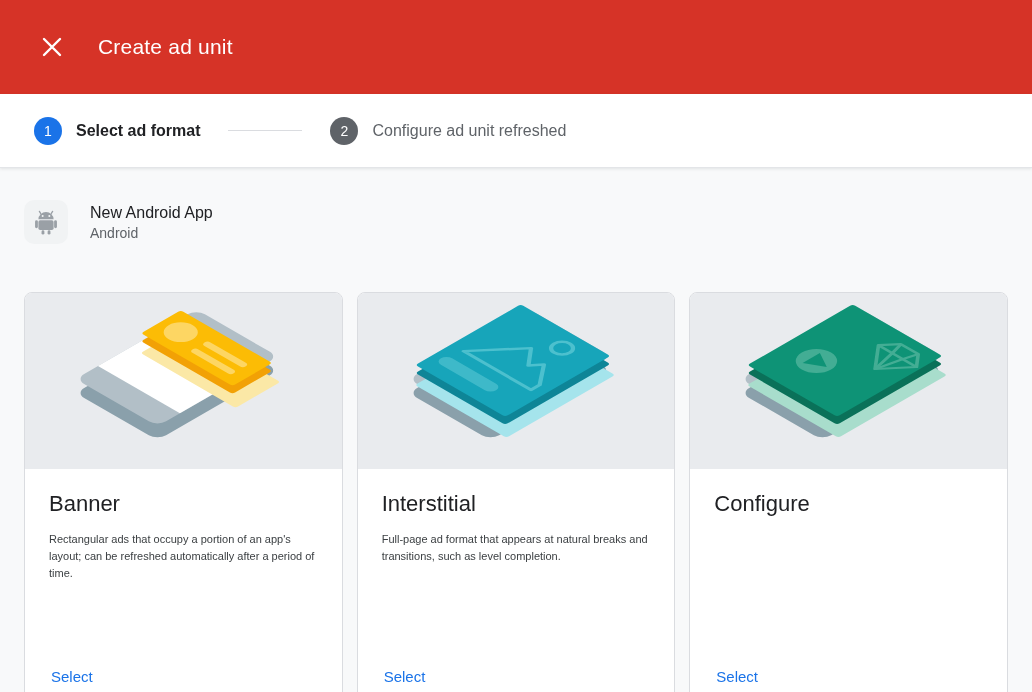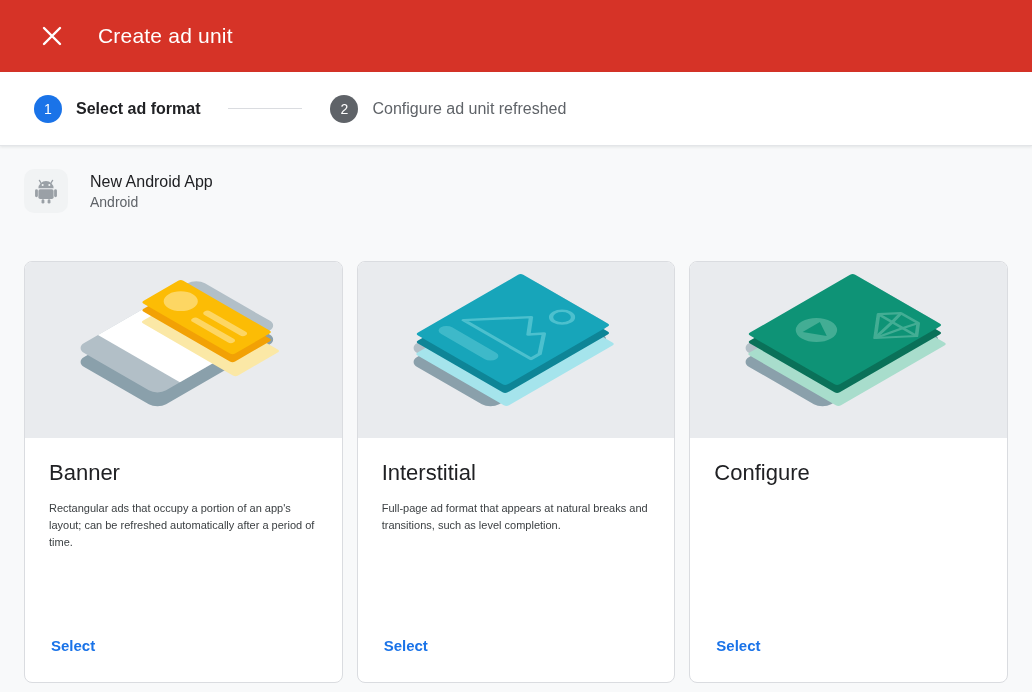--- a/index.html
+++ b/index.html
@@ -1,21 +1,21 @@
 <!DOCTYPE html>
 <html><head>
 <meta charset="utf-8">
 <style>
   * { margin:0; padding:0; box-sizing:border-box; }
   html,body { width:1032px; height:692px; overflow:hidden; }
   body { font-family:"Liberation Sans", sans-serif; background:#f8f9fa; }
 
   
   .app-header{
-    height:72px; background:var(--header-bg,#d63327);
+    height:94px; background:var(--header-bg,#d63327);
     display:flex; align-items:center; padding:0 24px 0 34px;
   }
   .close-btn{
     width:36px; height:36px; border:none; background:transparent; cursor:pointer;
     display:flex; align-items:center; justify-content:center;
   }
   .header-title{
     color:#fff; font-size:21px; font-weight:500; margin-left:28px; letter-spacing:.2px;
   }
 
@@ -34,21 +34,21 @@
   }
   .step.active .step-circle{ background:var(--accent,#1a73e8); }
   .step.inactive .step-circle{ background:#5f6368; }
   .step-label{ margin-left:14px; font-size:16px; }
   .step.active .step-label{ color:#202124; font-weight:700; }
   .step.inactive .step-label{ color:#5f6368; font-weight:400; }
   .step-connector{ width:74px; height:1px; background:#dadce0; margin:0 28px; }
 
   
   .content{ padding:0 24px; }
-  .app-row{ display:flex; align-items:center; margin-top:23px; }
+  .app-row{ display:flex; align-items:center; margin-top:32px; }
   .app-icon{
     width:44px; height:44px; border-radius:10px; background:#f1f3f4;
     display:flex; align-items:center; justify-content:center; flex:0 0 auto;
   }
   .app-meta{ margin-left:22px; }
   .app-name{ font-size:16px; color:#202124; }
   .app-platform{ font-size:14px; color:#5f6368; margin-top:3px; }
 
   
   .cards{ display:grid; grid-template-columns:repeat(3,1fr); gap:14px; margin-top:48px; }
@@ -59,21 +59,21 @@
   .card-illustration{
     height:176px; background:#e9ebee; flex:0 0 auto;
     display:flex; align-items:center; justify-content:center;
   }
   .card-illustration svg{ width:100%; height:100%; }
   .card-body{ padding:22px 24px 24px 24px; display:flex; flex-direction:column; flex:1 1 auto; }
   .card-title{ font-size:22px; font-weight:400; color:#202124; }
   .card-desc{ font-size:11px; line-height:1.55; color:#3c4043; margin-top:14px; }
   .select-link{
     margin-top:auto; align-self:flex-start; border:none; background:transparent; cursor:pointer;
-    color:var(--accent,#1a73e8); font-size:15px; font-weight:700; padding:4px 2px;
+    color:var(--accent,#1a73e8); font-size:15px; font-weight:400; padding:4px 2px;
     font-family:"Liberation Sans", sans-serif;
   }
 </style>
 </head>
 <body style="--accent: #1a73e8; --header-bg: #d63327;">
 
 <header class="app-header">
   <button class="close-btn" aria-label="Close">
     <span style="display:flex">
       <svg width="22" height="22" viewBox="0 0 22 22">

